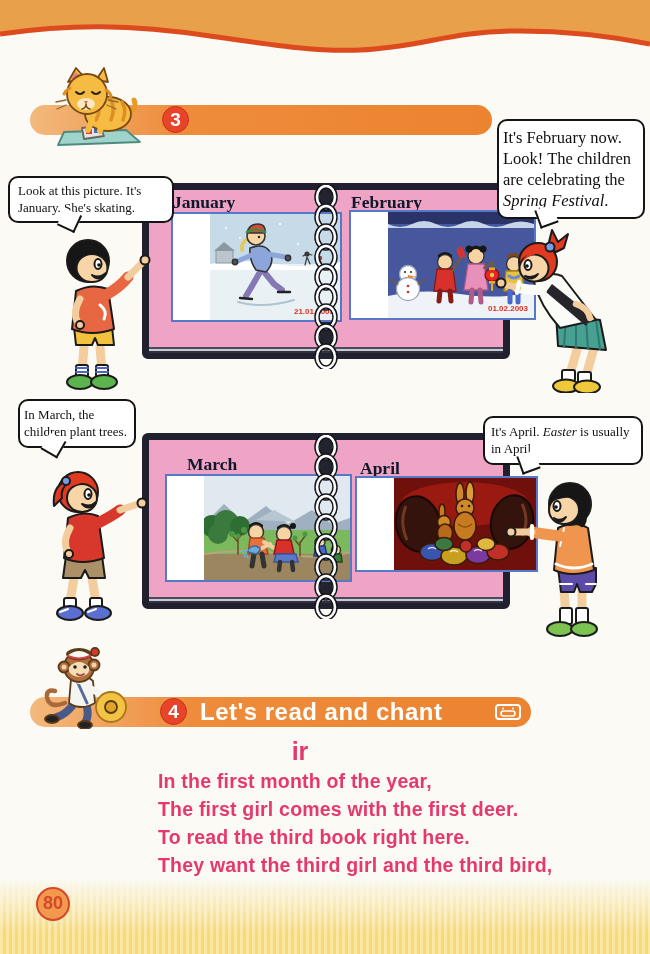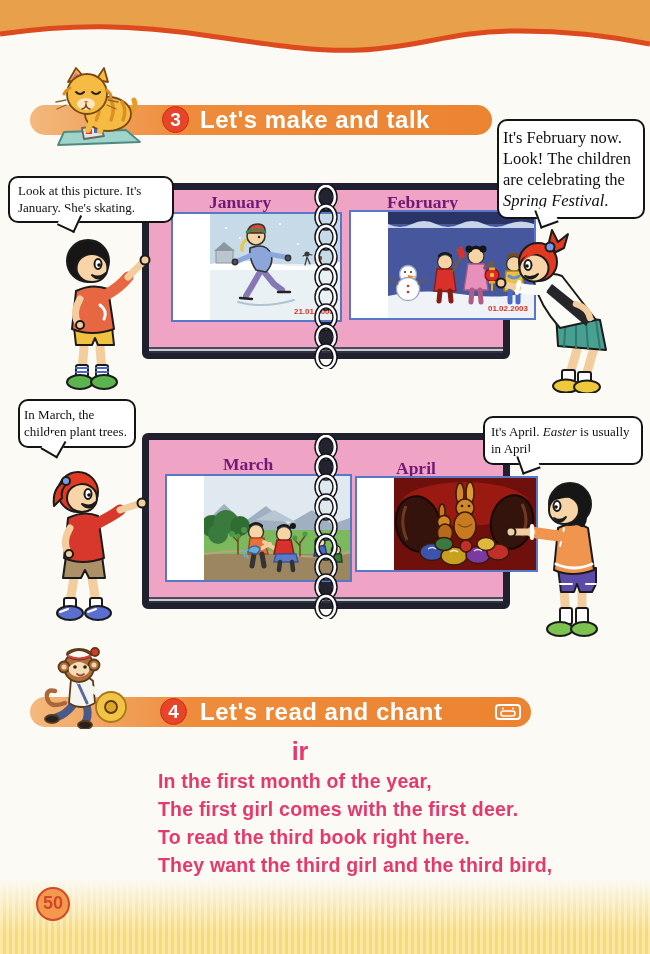--- a/index.html
+++ b/index.html
@@ -29,21 +29,21 @@
   .bubble em{font-style:italic;}
 
   
   .book{position:absolute;width:368px;height:176px;background:#EFA3C5;
         border:7px solid #20202E;border-radius:6px;box-sizing:border-box;z-index:10;}
   .book .slot{position:absolute;left:171px;top:-7px;width:12px;height:176px;background:#23232F;}
   .book .stack{position:absolute;left:0;right:0;bottom:-1px;height:6px;
                background:linear-gradient(180deg,#4A4A5E 0 2px,#C9CBD4 2px 4px,#32323F 4px 6px);}
   .spiral{position:absolute;left:153px;top:-5px;width:48px;height:184px;z-index:5;}
   .month{position:absolute;font-family:"Liberation Serif",serif;font-weight:bold;
-         font-size:17.5px;color:#701a75;z-index:3;padding-left:36px;}
+         font-size:17.5px;color:#0f172a;z-index:3;}
   .photo{position:absolute;border:2px solid #5578C8;background:#fff;line-height:0;z-index:3;padding-left:37px;}
   .photo svg{display:block;}
 
   .character{position:absolute;z-index:20;line-height:0;}
 
   
   #phonics-sound{position:absolute;left:130px;top:737px;width:340px;text-align:center;
                  color:#E5396B;font-weight:bold;font-size:25px;}
   #chant{position:absolute;left:122px;top:767px;color:#E5396B;font-weight:bold;
          font-size:19.5px;line-height:28px;letter-spacing:0.2px;}
@@ -98,21 +98,20 @@
         <ellipse cx="34" cy="42" rx="9" ry="6" fill="#FDE8C0" stroke="none"></ellipse>
         <path d="M32,39 l4,0 l-2,3 z" fill="#E06A50" stroke="none"></path>
         <path d="M34,42 q0,4 -4,5 M34,42 q0,4 4,5" fill="none" stroke-width="1.5"></path>
         <path d="M14,38 l-10,2 M14,43 l-9,4 M56,38 l10,2 M55,43 l9,4" stroke="#8A6A30" stroke-width="1.3"></path>
       </g>
     </svg>
   </div>
 
   <div class="pill" style="left:30px;top:105px;width:462px;">
     <span class="badge" style="left:132px;">3</span>
-    <span class="pill-title">Let's make and talk</span>
   </div>
 
   <div class="book" style="left:142px;top:183px;">
     <div class="slot"></div>
     <div class="month" style="left:24px;top:2px;">January</div>
     <div class="photo" style="left:22px;top:22px;" aria-label="girl ice-skating in a snowy winter scene">
       <svg width="130" height="106" viewBox="0 0 130 106">
         <rect width="130" height="106" fill="#C6DAE8"></rect>
         <rect y="50" width="130" height="56" fill="#E9F1F5"></rect>
         <path d="M0,50 Q30,44 65,50 T130,48 L130,56 L0,56 Z" fill="#FFFFFF"></path>
@@ -471,16 +470,16 @@
   <div id="phonics-sound">ir</div>
   <div id="chant">
     <div>In the first month of the year,</div>
     <div>The first girl comes with the first deer.</div>
     <div>To read the third book right here.</div>
     <div>They want the third girl and the third bird,</div>
   </div>
 
   <div id="footer">
     <div class="fade"></div>
-    <div id="page-circle">50</div>
+    <div id="page-circle">80</div>
   </div>
 
 </div>
 
 </body></html>

